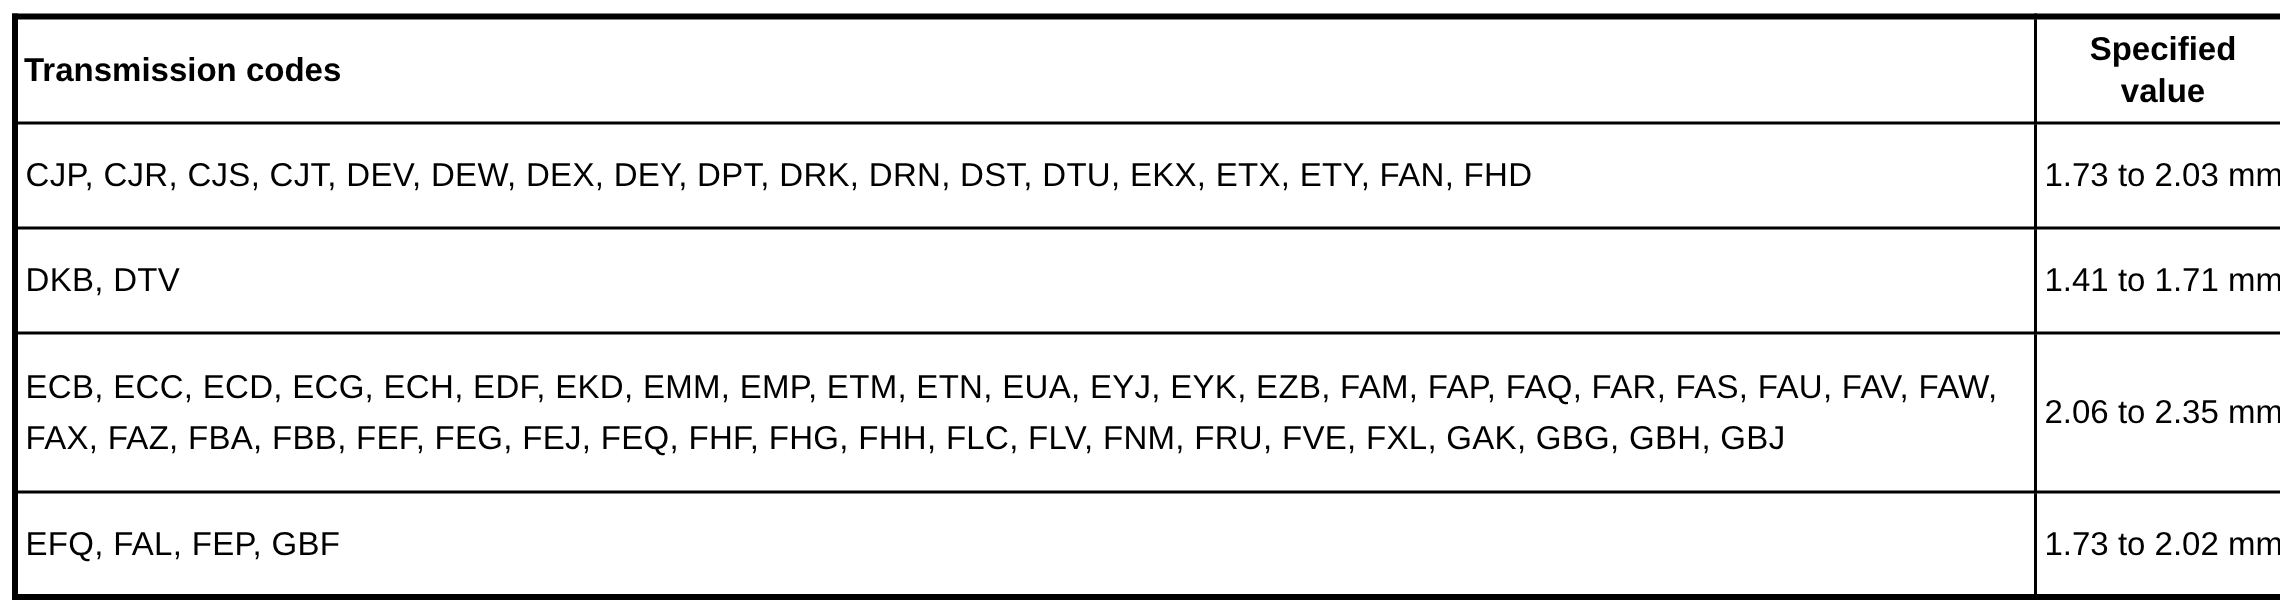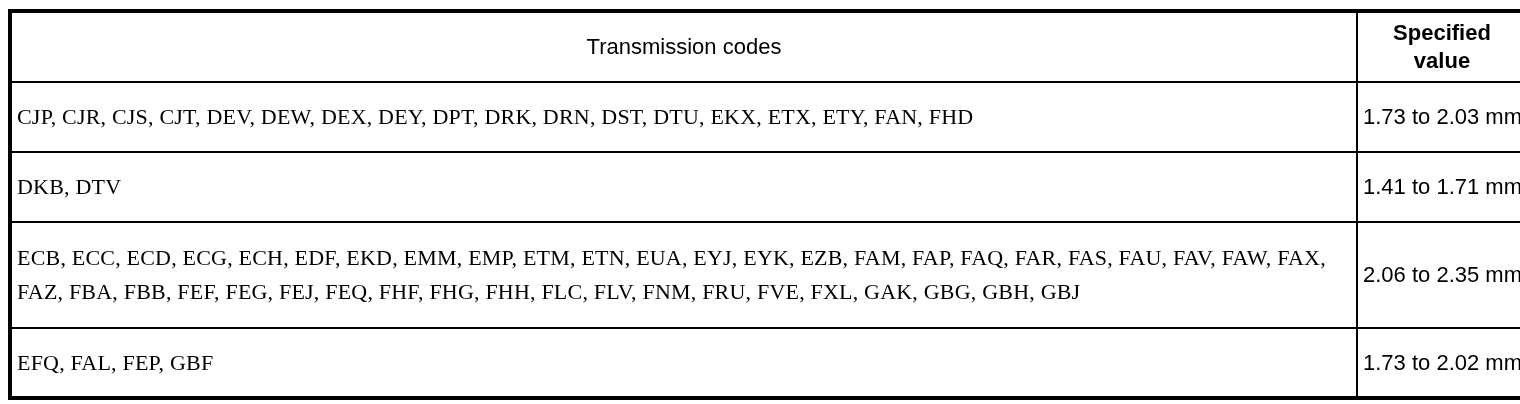--- a/index.html
+++ b/index.html
@@ -25,41 +25,40 @@
     font-size: 22px;
   }
   table.spec-table, table.spec-table th, table.spec-table td {
     border: 2px solid #000000;
   }
   table.spec-table {
     border-width: 4px;
   }
   th.codes-header {
     width: 1336px;
-    font-weight: normal;
-    text-align: center;
+    font-weight: bold;
+    text-align: left;
     vertical-align: middle;
     padding: 2px 4px;
     height: 64px;
   }
   th.value-header {
     width: 160px;
     font-weight: bold;
     text-align: center;
     vertical-align: middle;
     padding: 2px 4px;
     line-height: 28px;
   }
   td.codes-cell {
     text-align: left;
     vertical-align: middle;
     padding: 2px 16px 2px 5px;
     line-height: 34px;
     letter-spacing: 0.2px;
-    font-family: Liberation Serif, serif;
   }
   td.value-cell {
     text-align: left;
     vertical-align: middle;
     padding: 2px 2px 2px 5px;
     line-height: 30px;
   }
   tr.row-short { height: 70px; }
   tr.row-tall  { height: 106px; }
 </style>

